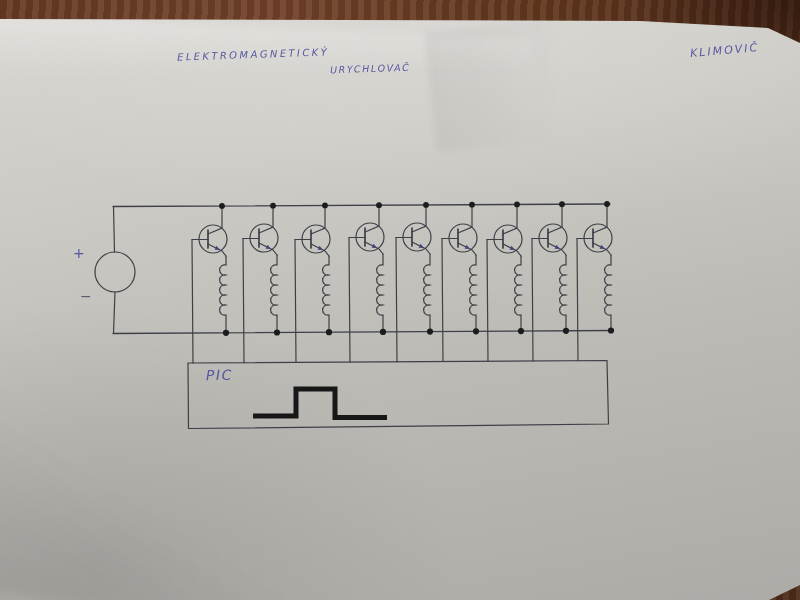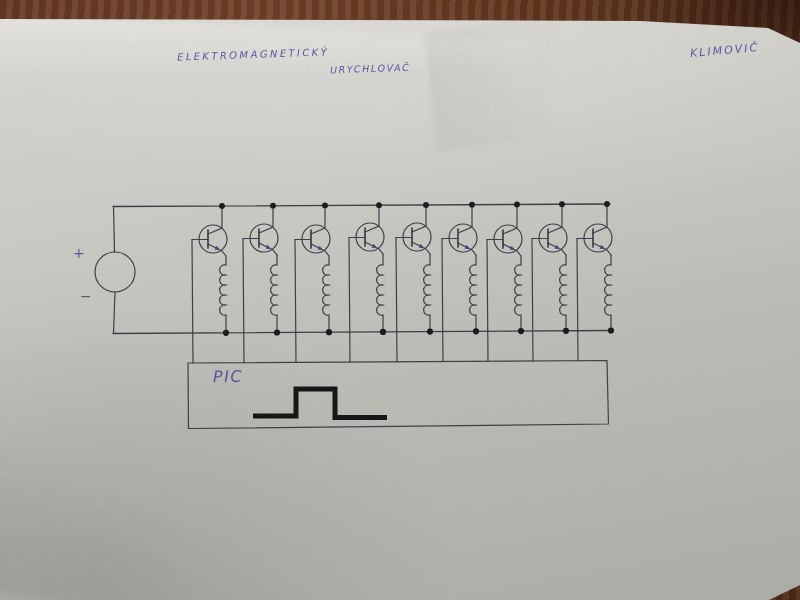--- a/index.html
+++ b/index.html
@@ -36,21 +36,21 @@
     transform:rotate(8deg);filter:blur(5px);}
   svg.circuit{position:absolute;left:0;top:0;}
   
   .hand{
     position:absolute;font-style:italic;white-space:nowrap;
     color:rgba(72,72,155,.88);
   }
   .title1{left:177px;top:49px;font-size:10px;letter-spacing:2.4px;transform:rotate(-2deg);}
   .title2{left:330px;top:63px;font-size:9.5px;letter-spacing:1.6px;transform:rotate(-2deg);}
   .signature{left:690px;top:44px;font-size:11px;letter-spacing:2px;transform:rotate(-5deg);}
-  .pic-label{left:213px;top:367px;font-size:16px;letter-spacing:1.5px;transform:rotate(-1deg);}
+  .pic-label{left:206px;top:367px;font-size:14px;letter-spacing:1.5px;transform:rotate(-1deg);}
   .src-plus{left:73px;top:245px;font-size:14px;color:rgba(72,72,155,.9);font-style:normal;}
   .src-minus{left:80px;top:288px;font-size:14px;color:rgba(70,70,95,.85);font-style:normal;}
 </style>
 </head>
 <body>
 
 <div class="scene">
   <div class="desk"></div>
 
   <div class="paper">

